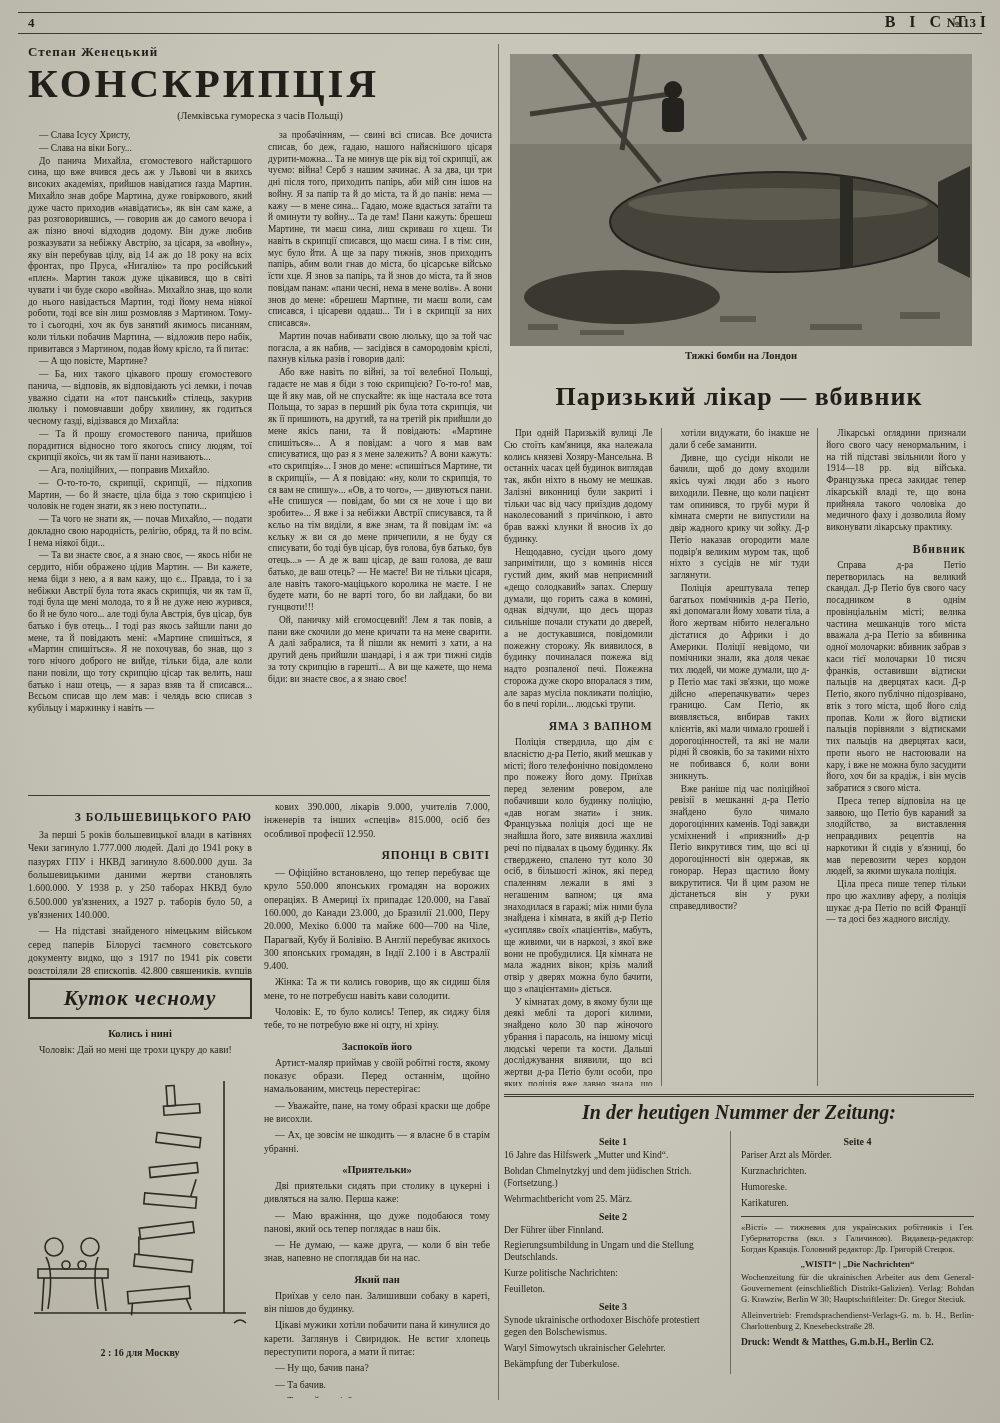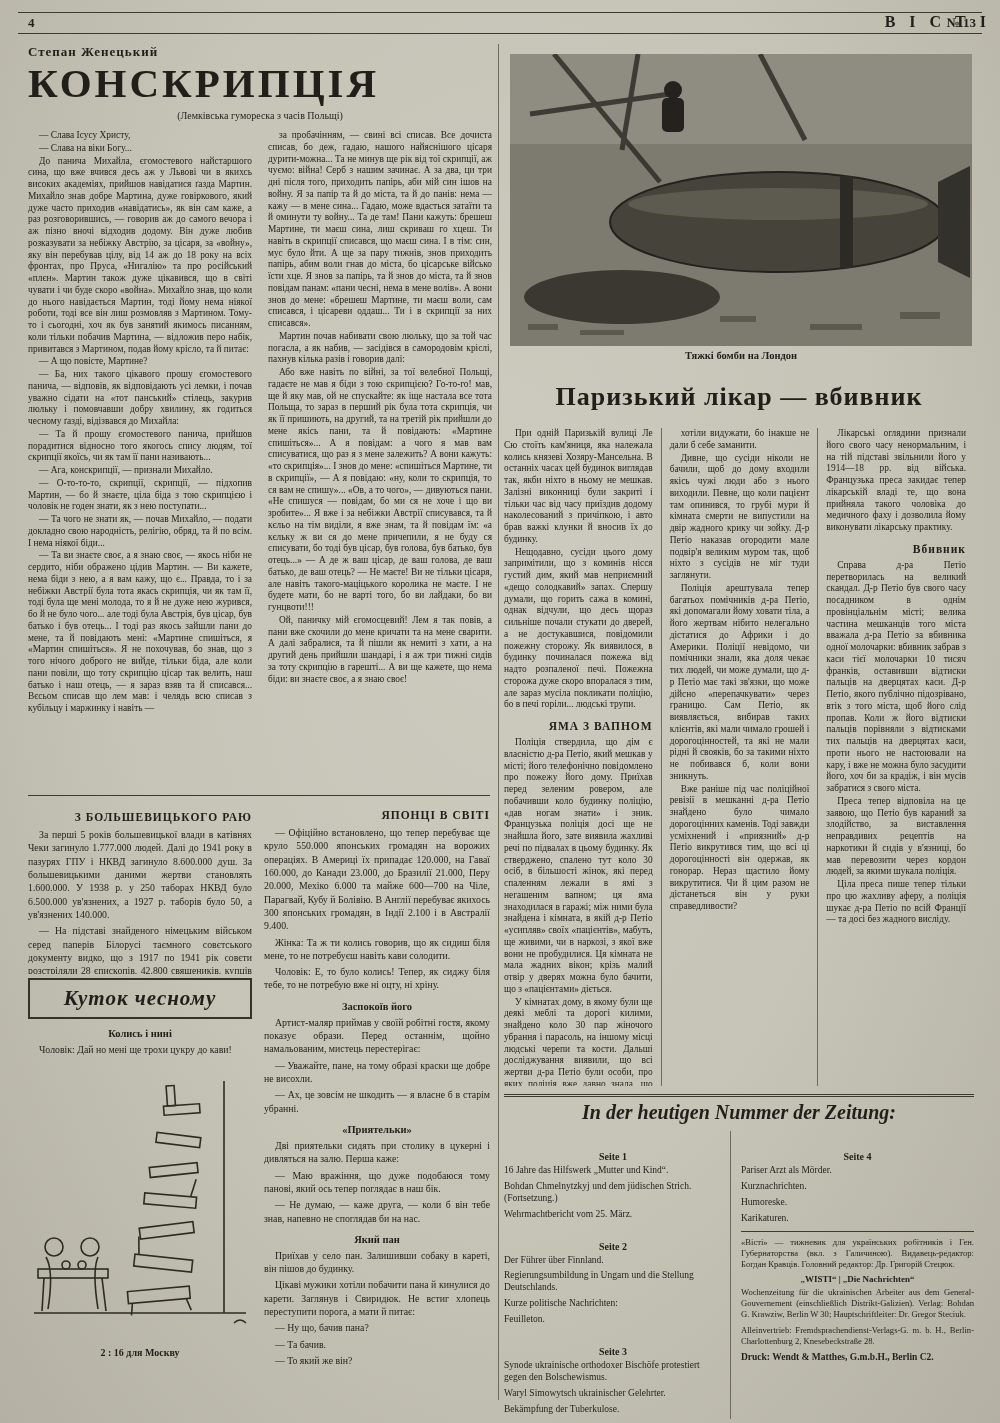--- a/index.html
+++ b/index.html
@@ -54,21 +54,21 @@
   .pcol { width:157px; height:658px; overflow:hidden; padding-right:8px; }
   .pcol + .pcol { border-left:1px solid #6e6a5c; padding-left:8px; }
 
   
   .german { position:absolute; left:504px; top:1094px; width:470px; height:306px;
     border-top:3px double #3d3a30; padding-top:4px; }
   .german-header { font-size:20px; font-weight:bold; font-style:italic; text-align:center; margin-bottom:7px; }
   .german-cols { display:flex; }
   .gcol-l { width:226px; padding-right:8px; }
   .gcol-r { width:244px; border-left:1px solid #6e6a5c; padding-left:10px; }
-  .seite-label { font-size:10px; font-weight:bold; text-align:center; margin:20px 0 3px; }
+  .seite-label { font-size:10px; font-weight:bold; text-align:center; margin:5px 0 3px; }
   .seite-item { font-size:9.5px; line-height:1.25; margin-bottom:4px; }
   .imprint-rule { border:none; border-top:1px solid #3d3a30; margin:6px 0 5px; }
   .imprint { font-size:8.6px; line-height:1.3; text-align:justify; margin-bottom:4px; }
   .imprint-title { font-size:9px; font-weight:bold; text-align:center; margin-bottom:3px; }
   .druck { font-size:9.5px; font-weight:bold; margin-top:5px; }
 </style>
 </head>
 <body>
 
 <div class="page">
@@ -84,21 +84,21 @@
     <div class="lead-title">КОНСКРИПЦІЯ</div>
     <div class="lead-sub">(Лемківська гумореска з часів Польщі)</div>
     <div class="lead-cols">
       <div class="col">
           <p class="para">— Слава Ісусу Христу,</p>
           <p class="para">— Слава на віки Богу...</p>
           <p class="para">До панича Михайла, єгомостевого найстаршого сина, що вже вчився десь аж у Львові чи в якихсь високих академіях, прийшов навідатися ґазда Мартин. Михайло знав добре Мартина, дуже говіркового, який дуже часто приходив «навідатись», як він сам каже, а раз розговорившись, — говорив аж до самого вечора і аж пізно вночі відходив додому. Він дуже любив розказувати за небіжку Австрію, за цісаря, за «войну», яку він перебував цілу, від 14 аж до 18 року на всіх фронтах, про Пруса, «Нигалію» та про російський «плєн». Мартин також дуже цікавився, що в світі чувати і чи буде скоро «война». Михайло знав, що коли до нього навідається Мартин, тоді йому нема ніякої роботи, тоді все він лиш розмовляв з Мартином. Тому-то і сьогодні, хоч як був занятий якимось писанням, коли тільки побачив Мартина, — відложив перо набік, привитався з Мартином, подав йому крісло, та й питає:</p>
           <p class="para">— А що повісте, Мартине?</p>
           <p class="para">— Ба, них такого цікавого прошу єгомостевого панича, — відповів, як відповідають усі лемки, і почав уважно сідати на «тот панський» стілець, закурив люльку і помовчавши добру хвилину, як годиться чесному ґазді, відізвався до Михайла:</p>
           <p class="para">— Та й прошу єгомостевого панича, прийшов порадитися відносно того якогось спису людям, тої скрипції якоїсь, чи як там її пани називають...</p>
-          <p class="para">— Ага, конскрипції, — признали Михайло.</p>
+          <p class="para">— Ага, поліційних, — поправив Михайло.</p>
           <p class="para">— О-то-то-то, скрипції, скрипції, — підхопив Мартин, — бо й знаєте, ціла біда з тою скрипцією і чоловік не годен знати, як з нею поступати...</p>
           <p class="para">— Та чого не знати як, — почав Михайло, — подати докладно свою народність, релігію, обряд, та й по всім. І нема ніякої біди...</p>
           <p class="para">— Та ви знаєте своє, а я знаю своє, — якось ніби не сердито, ніби ображено цідив Мартин. — Ви кажете, нема біди з нею, а я вам кажу, що є... Правда, то і за небіжки Австрії була тота якась скрипція, чи як там її, тоді була ще мені молода, то я й не дуже нею журився, бо й не було чого... але тоді була Австрія, був цісар, був батько і був отець... І тоді раз якось зайшли пани до мене, та й повідають мені: «Мартине спишіться, я «Мартин спишіться». Я не похочував, бо знав, що з того нічого доброго не вийде, тільки біда, але коли пани повіли, що тоту скрипцію цісар так велить, наш батько і наш отець, — я зараз взяв та й списався... Вєсьом списав що лем мав: і челядь всю списав з кубільцу і маржинку і навіть —</p>
         </div>
       <div class="col">
           <p class="para">за пробачінням, — свині всі списав. Все дочиста списав, бо деж, гадаю, нашого найяснішого цісаря дурити-можна... Та не минув ще рік від тої скрипції, аж чуємо: війна! Серб з нашим зачинає. А за два, ци три дні після того, приходить папірь, аби мій син ішов на войну. Я за папір та й до міста, та й до панів: нема — кажу — в мене сина... Гадаю, може вдасться затаїти та й оминути ту войну... Та де там! Пани кажуть: брешеш Мартине, ти маєш сина, лиш скриваш го хцеш. Ти навіть в скрипції списався, що маєш сина. І в тім: син, мус було йти. А ще за пару тижнів, знов приходить папірь, абим воли гнав до міста, бо цісарське військо їсти хце. Я знов за папірь, та й знов до міста, та й знов повідам панам: «пани чесні, нема в мене волів». А вони знов до мене: «брешеш Мартине, ти маєш воли, сам списався, і цісареви оддаш... Ти і в скрипції за них списався».</p>
           <p class="para">Мартин почав набивати свою люльку, що за той час погасла, а як набив, — засідівся в самородовім кріслі, пахнув кілька разів і говорив далі:</p>
           <p class="para">Або вже навіть по війні, за тої велебної Польщі, гадаєте не мав я біди з тою скрипцією? Го-то-го! мав, ще й яку мав, ой не спускайте: як іще настала все тота Польща, то зараз в перший рік була тота скрипція, чи як її пришиють, на другий, та на третій рік прийшли до мене якісь пани, та й повідають: «Мартине спишіться»... А я повідам: а чого я мав вам списуватися, що раз я з мене залежить? А вони кажуть: «то скрипція»... І знов до мене: «спишіться Мартине, ти в скрипції», — А я повідаю: «ну, коли то скрипція, то ся вам не спишу»... «Ов, а то чого», — дивуються пани. «Не спишуся — повідам, бо ми ся не хоче і що ви зробите»... Я вже і за небіжки Австрії списувався, та й кєльо на тім виділи, я вже знам, та й повідам їм: «а кєльку ж ви ся до мене причепили, я не буду ся списувати, бо тоді був цісар, був голова, був батько, був отець...» — А де ж ваш цісар, де ваш голова, де ваш батько, де ваш отець? — Не маєте! Ви не тільки цісаря, але навіть такого-маціцького королика не маєте. І не будете мати, бо не варті того, бо ви лайдаки, бо ви гунцвоти!!!</p>
           <p class="para">Ой, паничку мій єгомосцевий! Лем я так повів, а пани вже скочили до мене кричати та на мене сварити. А далі забралися, та й пішли як немиті з хати, а на другий день прийшли шандарі, і я аж три тижні сидів за тоту скрипцію в гарешті... А ви ще кажете, що нема біди: ви знаєте своє, а я знаю своє!</p>
         </div>
@@ -162,20 +162,23 @@
             <rect x="136" y="44" width="36" height="9"></rect>
             <rect x="140" y="24" width="8" height="20"></rect>
           </g>
         <path d="M206 262 q6 -6 12 0"></path>
       </g>
     </svg>
     <div class="cartoon-caption">2 : 16 для Москву</div>
   </div>
 
   <div class="mid">
+    <div>
+        <p class="para">кових 390.000, лікарів 9.000, учителів 7.000, інженерів та інших «спеців» 815.000, осіб без особливої професії 12.950.</p>
+      </div>
     <div class="sec-head">ЯПОНЦІ В СВІТІ</div>
     <div>
         <p class="para">— Офіційно встановлено, що тепер перебуває ще круло 550.000 японських громадян на ворожих операціях. В Америці їх припадає 120.000, на Гаваї 160.000, до Канади 23.000, до Бразилії 21.000, Перу 20.000, Мехіко 6.000 та майже 600—700 на Чіле, Парагвай, Кубу й Болівію. В Англії перебуває якихось 300 японських громадян, в Індії 2.100 і в Австралії 9.400.</p>
       </div>
     <div>
         <p class="para">Жінка: Та ж ти колись говорив, що як сидиш біля мене, то не потребуєш навіть кави солодити.</p>
         <p class="para">Чоловік: Е, то було колись! Тепер, як сиджу біля тебе, то не потребую вже ні оцту, ні хріну.</p>
       </div>
     <div class="sub-head">Заспокоїв його</div>
     <div>

